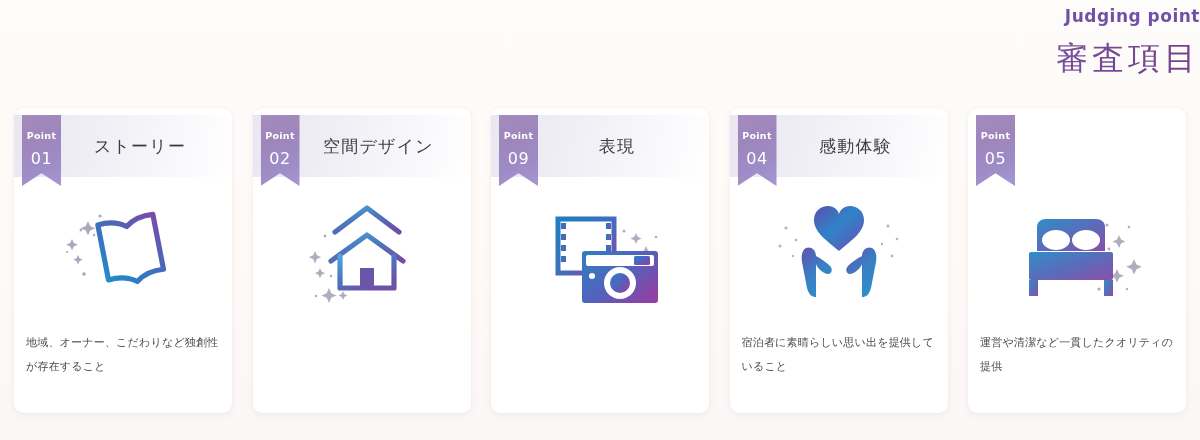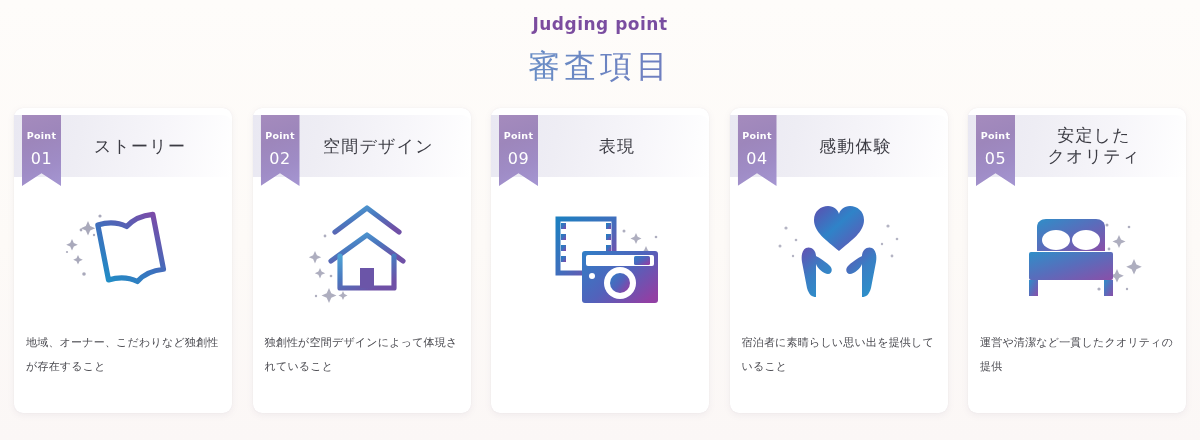--- a/index.html
+++ b/index.html
@@ -17,22 +17,22 @@
   .page {
     width: 1200px;
     height: 440px;
     position: relative;
     background: linear-gradient(180deg, #fefcfa 0%, #fdfaf7 55%, #fbf7f6 100%);
   }
 
   
   .heading-block {
     width: 100%;
-    text-align: center;
-    padding-top: 10px;
+    text-align: right;
+    padding-top: 2px;
   }
   .eyebrow {
     font-family: "DejaVu Sans", "Liberation Sans", sans-serif;
     font-size: 17px;
     font-weight: 700;
     letter-spacing: 0.5px;
     background: linear-gradient(90deg, #8b3f8e 0%, #7a4da0 50%, #6d51a8 100%);
     -webkit-background-clip: text;
     background-clip: text;
     color: transparent;
@@ -241,21 +241,20 @@
           <g fill="none" stroke="url(#g2)" stroke-width="5.2" stroke-linejoin="round" stroke-linecap="round">
             <path d="M48 36 L80 12 L112 36"></path>
             <path d="M56 32 L56 52"></path>
             <path d="M104 32 L104 52"></path>
             <path d="M44 65 L80 39 L116 65"></path>
             <path d="M53 60 L53 92 L107 92 L107 60"></path>
           </g>
           <rect x="73" y="72" width="14" height="20" fill="#6b55a8"></rect>
         </svg>
       </div>
-      <div class="card-body">独創性が空間デザインによって体現されていること</div>
     </div>
 
     <div class="card">
       <div class="card-header">
         <div class="card-title">表現</div>
       </div>
       <div class="ribbon">
         <span class="ribbon-word">Point</span>
         <span class="ribbon-num">09</span>
       </div>
@@ -342,24 +341,20 @@
 
           <path d="M52 103 L52 62 C52 55, 46 52, 42 54 C38 56, 37 62, 38 68 L43 94 C45 101, 48 103, 52 103 Z M52 62 C52 62, 60 66, 66 72 C69 75, 68 80, 64 80 C60 80, 53 74, 52 70 Z" fill="url(#g4a)"></path>
 
           <path d="M98 103 L98 62 C98 55, 104 52, 108 54 C112 56, 113 62, 112 68 L107 94 C105 101, 102 103, 98 103 Z M98 62 C98 62, 90 66, 84 72 C81 75, 82 80, 86 80 C90 80, 97 74, 98 70 Z" fill="url(#g4a)"></path>
         </svg>
       </div>
       <div class="card-body">宿泊者に素晴らしい思い出を提供していること</div>
     </div>
 
     <div class="card">
-      <div class="card-header">
-        <div class="card-title">安定した
-クオリティ</div>
-      </div>
       <div class="ribbon">
         <span class="ribbon-word">Point</span>
         <span class="ribbon-num">05</span>
       </div>
       <div class="icon-area">
         <svg width="152" height="110" viewBox="0 0 152 110">
           <defs>
             <linearGradient id="g5" x1="0" y1="0" x2="1" y2="1">
               <stop offset="0" stop-color="#2f8ec8"></stop>
               <stop offset="0.5" stop-color="#5a6cbb"></stop>

